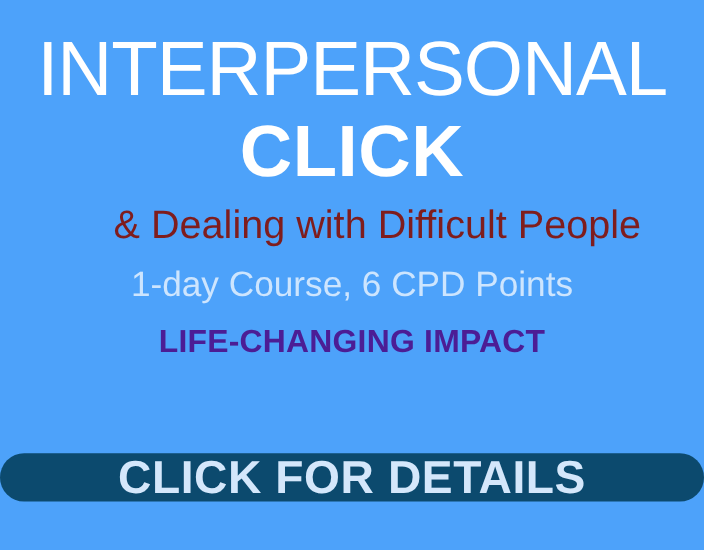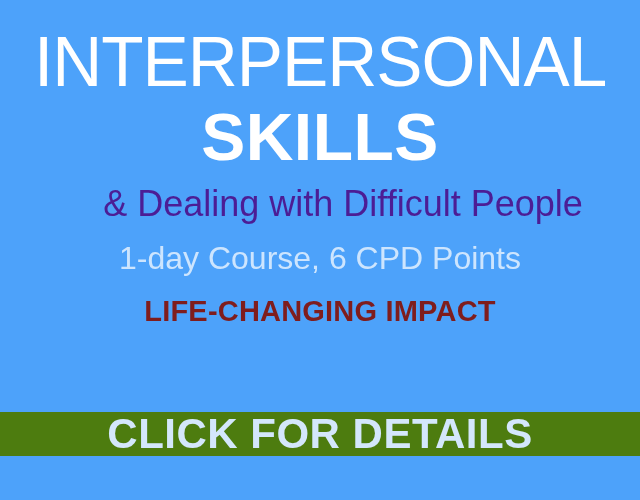--- a/index.html
+++ b/index.html
@@ -52,21 +52,21 @@
     font-size: 66px;
     line-height: 66px;
     font-weight: 700;
     letter-spacing: 0.5px;
     white-space: nowrap;
     text-align: center;
     margin-top: 6px;
   }
 
   .subtitle {
-    color: #4c1d95;
+    color: #7f1d1d;
     font-size: 36px;
     line-height: 40px;
     font-weight: 300;
     letter-spacing: 0px;
     white-space: nowrap;
     text-align: center;
     margin-top: 14px;
     margin-left: 46px;
   }
 
@@ -82,37 +82,38 @@
 
   .detail-line.first {
     margin-top: 16px;
   }
 
   .detail-line.second {
     margin-top: 15px;
   }
 
   .tagline {
-    color: #7f1d1d;
+    color: #4c1d95;
     font-size: 29px;
     line-height: 32px;
     font-weight: 600;
     letter-spacing: 0.2px;
     white-space: nowrap;
     text-align: center;
     margin-top: 19px;
   }
 
   .cta-bar {
     flex: 1 1 auto;
-    background: #4d7c0f;
+    background: #0c4a6e;
     display: flex;
     align-items: flex-start;
     justify-content: center;
     cursor: pointer;
+    border-radius: 22px;
   }
 
   .cta-label {
     color: #d4e7fb;
     font-size: 42px;
     line-height: 44px;
     font-weight: 700;
     letter-spacing: 0.5px;
     white-space: nowrap;
     text-align: center;
@@ -120,21 +121,21 @@
 </style>
 </head>
 <body>
 
 <div class="ad-banner">
 
   <div class="ad-body">
 
     <div class="headline-line1">INTERPERSONAL</div>
 
-    <div class="headline-line2">SKILLS</div>
+    <div class="headline-line2">CLICK</div>
 
     <div class="subtitle">&amp; Dealing with Difficult People</div>
 
     <div class="detail-line first">1-day Course, 6 CPD Points</div>
 
 
     <div class="tagline">LIFE-CHANGING IMPACT</div>
 
   </div>
 

